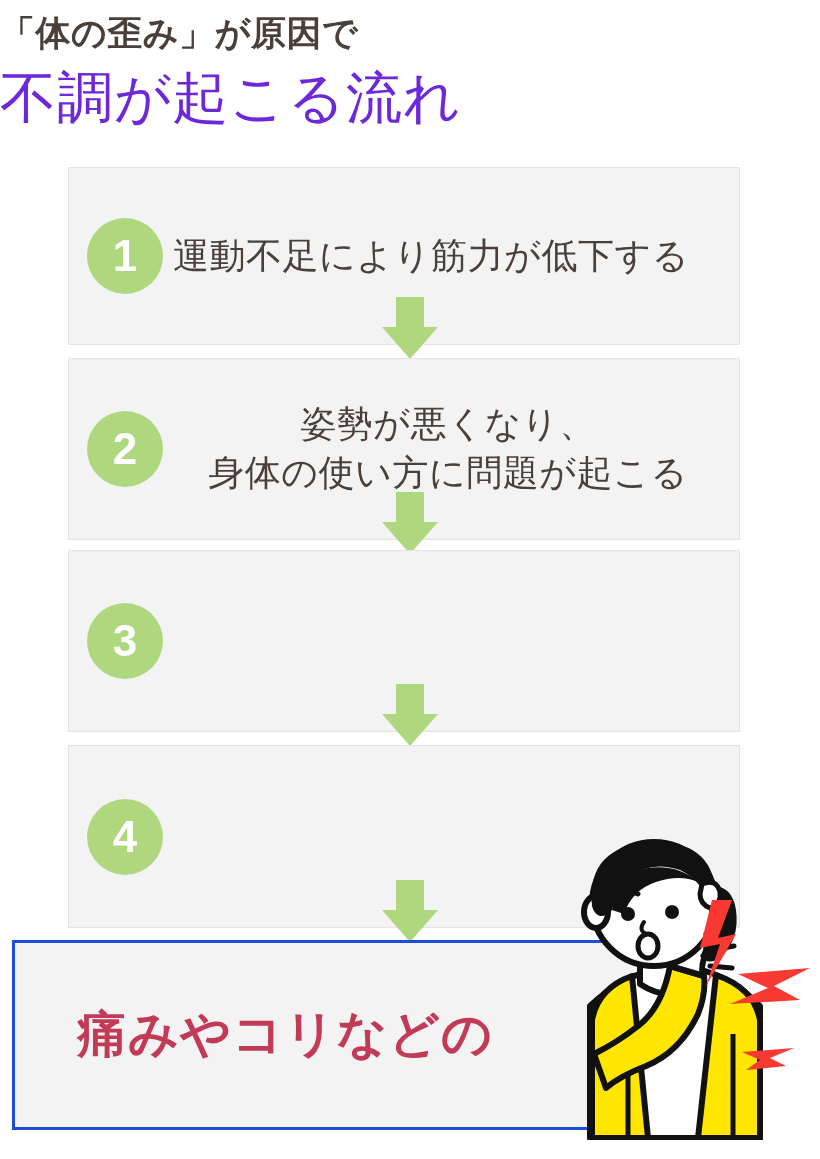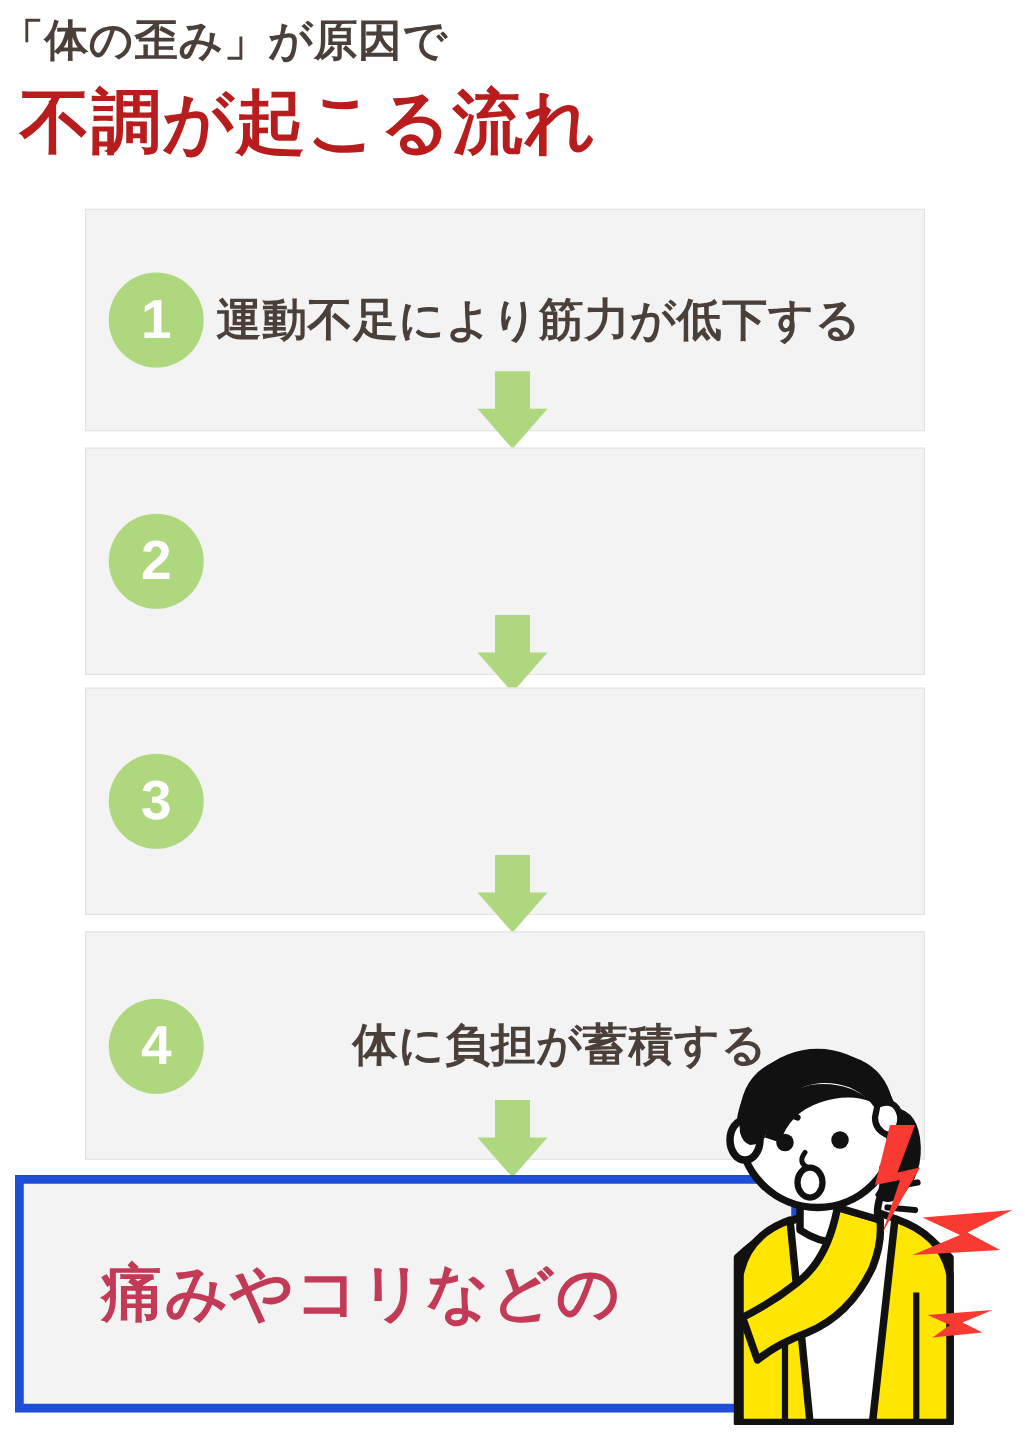--- a/index.html
+++ b/index.html
@@ -24,24 +24,24 @@
   .subtitle {
     margin: 14px 0 0 0;
     font-size: 35px;
     font-weight: 700;
     color: #4a3f39;
     letter-spacing: 0.5px;
     line-height: 1.1;
     white-space: nowrap;
   }
   .maintitle {
-    margin: 14px 0 0 16px;
+    margin: 14px 0 0 0;
     font-size: 56px;
-    font-weight: 700;
-    color: #b91c1c;
+    font-weight: 400;
+    color: #6d28d9;
     letter-spacing: 1px;
     line-height: 1.1;
     white-space: nowrap;
   }
 
   
   .flow {
     position: absolute;
     top: 167px;
     left: 0;
@@ -77,21 +77,21 @@
     align-items: center;
     justify-content: center;
     line-height: 1;
   }
   .step-text {
     width: 100%;
     padding-left: 104px;
     padding-right: 16px;
     box-sizing: border-box;
     font-size: 36px;
-    font-weight: 700;
+    font-weight: 400;
     color: #4a3f39;
     line-height: 1.35;
     letter-spacing: 0.5px;
   }
   .step-text.centered { text-align: center; padding-left: 104px; }
   .step-text.left { text-align: left; }
 
   
   .arrow {
     position: absolute;
@@ -120,21 +120,21 @@
   }
 
   
   .result-box {
     position: absolute;
     left: 12px;
     top: 940px;
     width: 628px;
     height: 190px;
     background: #f3f3f3;
-    border: 7px solid #1d4ed8;
+    border: 3px solid #1d4ed8;
     box-sizing: border-box;
   }
   .result-text {
     position: absolute;
     left: 0;
     top: 50%;
     transform: translateY(-50%);
     width: 540px;
     text-align: center;
     font-size: 50px;
@@ -175,20 +175,24 @@
   </div>
 
   <div class="arrow" style="top:130px;">
     <div class="stem"></div>
     <div class="head"></div>
   </div>
 
   <div class="step-box" style="top:191px; height:182px;">
     <div class="step-inner">
       <div class="badge">2</div>
+      <div class="step-text centered">
+        <div class="step-line">姿勢が悪くなり、</div>
+        <div class="step-line">身体の使い方に問題が起こる</div>
+      </div>
     </div>
   </div>
 
   <div class="arrow" style="top:325px;">
     <div class="stem"></div>
     <div class="head"></div>
   </div>
 
   <div class="step-box" style="top:383px; height:182px;">
     <div class="step-inner">
@@ -197,23 +201,20 @@
   </div>
 
   <div class="arrow" style="top:517px;">
     <div class="stem"></div>
     <div class="head"></div>
   </div>
 
   <div class="step-box" style="top:578px; height:183px;">
     <div class="step-inner">
       <div class="badge">4</div>
-      <div class="step-text centered">
-        <span class="step-line">体に負担が蓄積する</span>
-      </div>
     </div>
   </div>
 
   <div class="arrow" style="top:713px;">
     <div class="stem"></div>
     <div class="head"></div>
   </div>
 
 </div>
 

